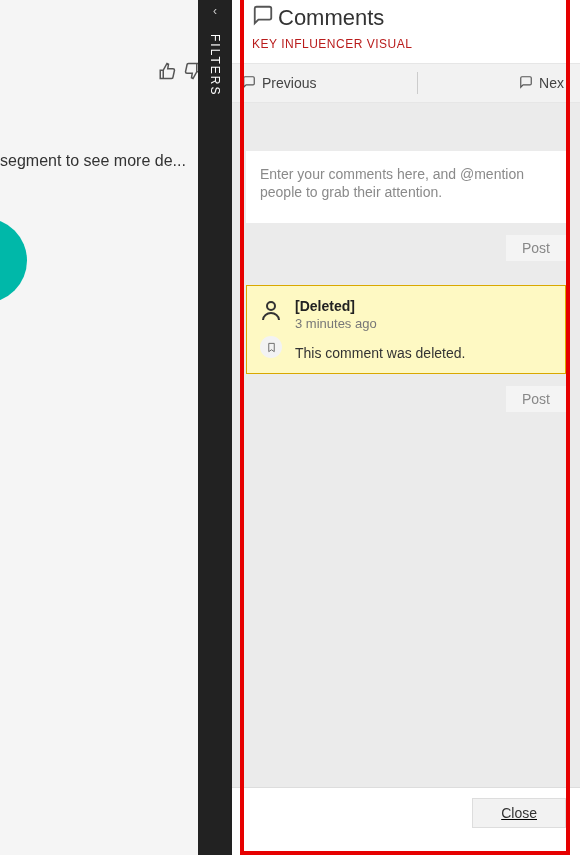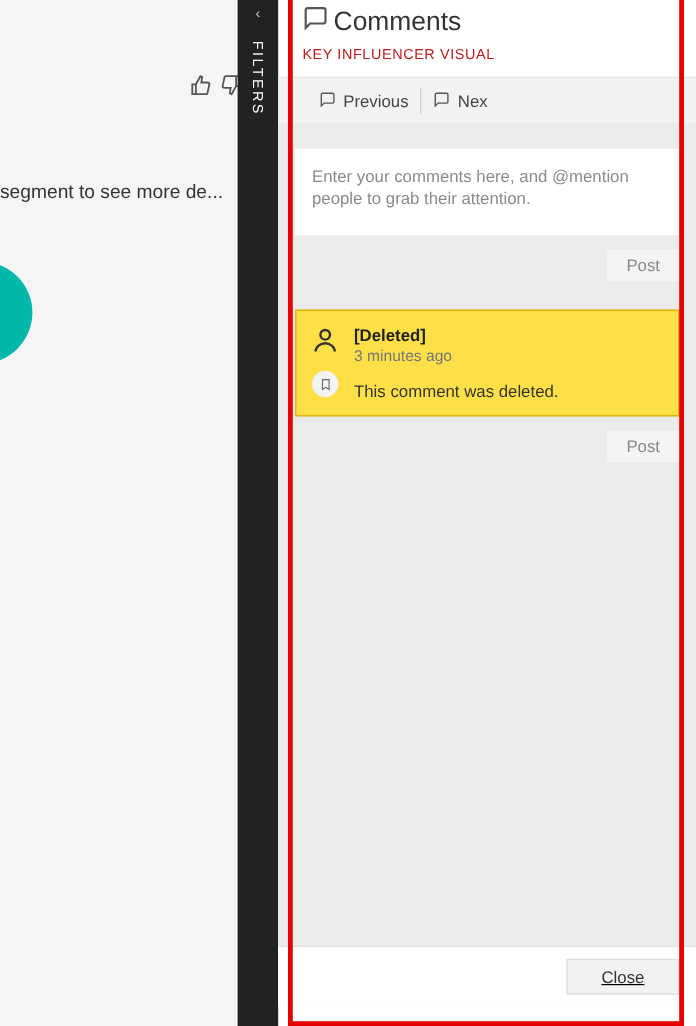--- a/index.html
+++ b/index.html
@@ -123,27 +123,26 @@
     .subtitle {
       font-size: 12px;
       color: #b91c1c;
       padding: 6px 20px 12px 20px;
       letter-spacing: 0.5px;
     }
     .nav-row {
       background: #f2f2f2;
       height: 40px;
       display: flex;
-      justify-content: flex-start;
+      justify-content: space-between;
       align-items: center;
       gap: 0;
       padding-right: 6px;
       border-top: 1px solid #e6e6e6;
       border-bottom: 1px solid #e6e6e6;
-      padding-left: 24px;
     }
     .nav-item {
       display: flex;
       align-items: center;
       gap: 6px;
       padding: 0 10px;
       font-size: 14px;
       color: #444;
       cursor: pointer;
     }
@@ -163,37 +162,38 @@
       position: relative;
     }
     .comment-input {
       background: #fff;
       padding: 14px;
       font-size: 14px;
       color: #8a8a8a;
       min-height: 72px;
       line-height: 1.3;
       cursor: text;
+      margin-top: 28px;
     }
     .post-row {
       display: flex;
       justify-content: flex-end;
       margin-top: 12px;
     }
     .post-btn {
       background: #f4f4f4;
       color: #888;
       padding: 5px 16px;
       font-size: 14px;
       border: none;
       cursor: pointer;
       text-align: center;
     }
     .deleted-card {
-      background: #fde047;
+      background: #fef9c3;
       border: 1px solid #d9a800;
       margin-top: 24px;
       padding: 12px;
       display: flex;
       gap: 12px;
     }
     .avatar-col {
       display: flex;
       flex-direction: column;
       align-items: center;

